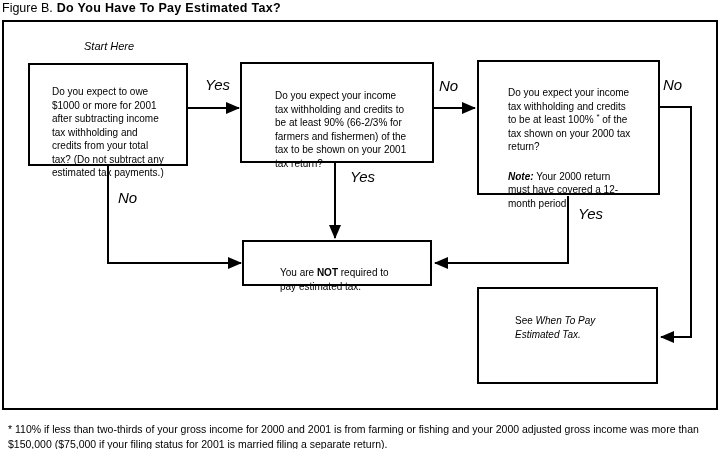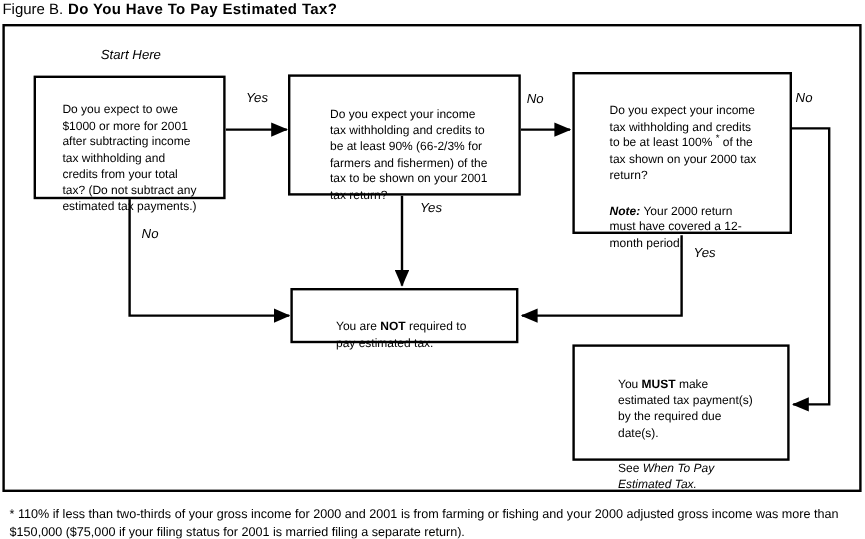--- a/index.html
+++ b/index.html
@@ -55,21 +55,21 @@
   .box .note-label { font-weight: bold; font-style: italic; }
   .box sup { font-size: 8px; vertical-align: super; line-height: 0; }
   #box-owe   { left: 28px;  top: 63px;  width: 160px; height: 103px; padding: 4px 4px 0 6px; }
   #box-90    { left: 240px; top: 62px;  width: 194px; height: 101px; padding: 9px 8px 0 17px; }
   #box-100   { left: 477px; top: 60px;  width: 183px; height: 135px; padding: 8px 8px 0 13px; }
   #box-not   { left: 242px; top: 240px; width: 190px; height: 46px;  padding: 8px 8px 0 20px; }
   #box-must  { left: 477px; top: 287px; width: 181px; height: 97px;  padding: 9px 8px 0 20px; }
   .lbl {
     position: absolute;
     font-style: italic;
-    font-size: 11px;
+    font-size: 15px;
     white-space: nowrap;
   }
   #lbl-start   { left: 84px;  top: 40px; font-size: 11px; text-align: right; }
   #lbl-yes-owe { left: 205px; top: 76px; }
   #lbl-no-owe  { left: 118px; top: 189px; }
   #lbl-no-90   { left: 439px; top: 77px; }
   #lbl-yes-90  { left: 350px; top: 168px; }
   #lbl-no-100  { left: 663px; top: 76px; }
   #lbl-yes-100 { left: 578px; top: 205px; }
   .footnote {
@@ -126,23 +126,20 @@
   </div>
 
   <div class="box" id="box-not">
     <p>
       <span>You are </span><b>NOT</b><span> required to pay estimated tax.</span>
     </p>
   </div>
 
   <div class="box" id="box-must">
     <p>
-      <span>You </span><b>MUST</b><span> make estimated tax payment(s) by the required due date(s).</span>
-    </p>
-    <p>
       <span>See </span><i>When To Pay Estimated Tax.</i>
     </p>
   </div>
 
   <div class="lbl" id="lbl-yes-owe">Yes</div>
   <div class="lbl" id="lbl-no-owe">No</div>
   <div class="lbl" id="lbl-no-90">No</div>
   <div class="lbl" id="lbl-yes-90">Yes</div>
   <div class="lbl" id="lbl-no-100">No</div>
   <div class="lbl" id="lbl-yes-100">Yes</div>

